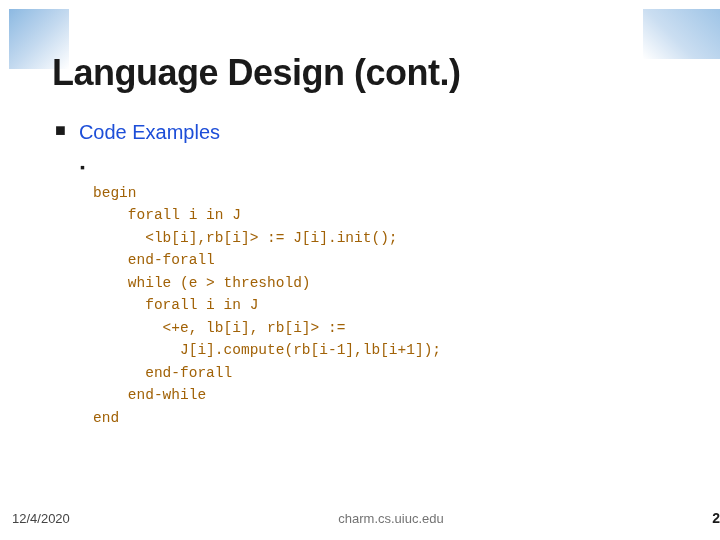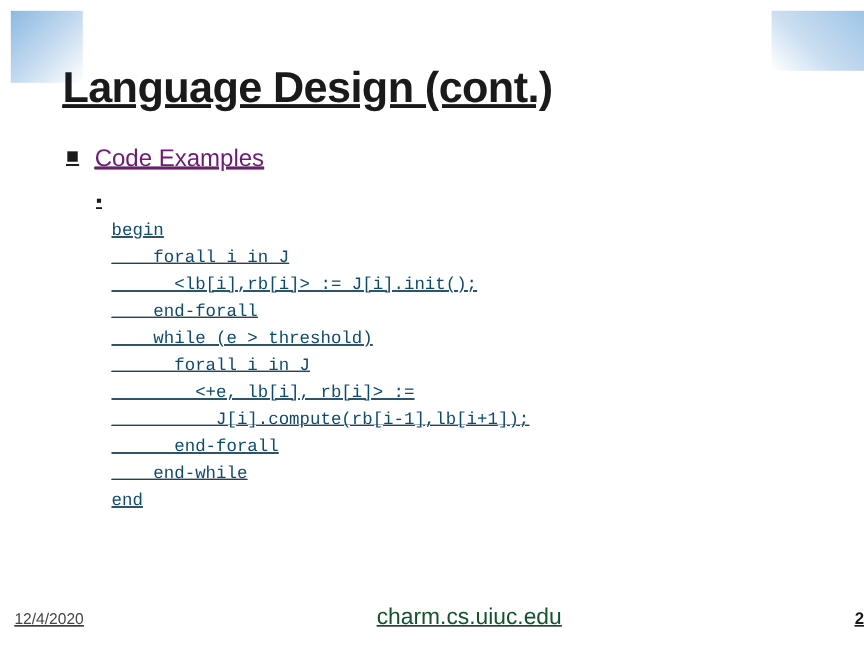--- a/index.html
+++ b/index.html
@@ -1,19 +1,18 @@
 <!DOCTYPE html>
 <html><head>
   <meta charset="utf-8">
   <style>
     * {
       margin: 3px;
       padding: 0;
       box-sizing: border-box;
-      text-decoration: underline;
     }
 
     body {
       width: 720px;
       height: 540px;
       background: #ffffff;
       font-family: Arial, Helvetica, sans-serif;
       overflow: hidden;
       position: relative;
     }
@@ -65,21 +64,21 @@
     .bullet-dot {
       font-size: 18px;
       color: #1a1a1a;
       margin-right: 10px;
       margin-top: 2px;
       flex-shrink: 0;
     }
 
     .bullet-label {
       font-size: 20px;
-      color: #701a75;
+      color: #1d4ed8;
       font-weight: normal;
     }
 
     .sub-bullet-section {
       display: flex;
       align-items: flex-start;
       margin-left: 28px;
       margin-bottom: 4px;
     }
 
@@ -87,21 +86,21 @@
       font-size: 14px;
       color: #1a1a1a;
       margin-right: 10px;
       margin-top: 4px;
       flex-shrink: 0;
     }
 
     .code-block {
       font-family: 'Courier New', Courier, monospace;
       font-size: 14.5px;
-      color: #0c4a6e;
+      color: #a16207;
       line-height: 1.55;
       margin-left: 44px;
       margin-top: 4px;
       white-space: pre;
     }
 
     .footer {
       position: absolute;
       bottom: 14px;
       left: 0;
@@ -111,22 +110,22 @@
       align-items: center;
       padding: 0 0;
     }
 
     .footer-date {
       font-size: 13px;
       color: #444;
     }
 
     .footer-url {
-      font-size: 19px;
-      color: #14532d;
+      font-size: 13px;
+      color: #737373;
     }
 
     .footer-page {
       font-size: 14px;
       color: #1a1a1a;
       font-weight: bold;
     }
   </style>
 </head>
 <body>

